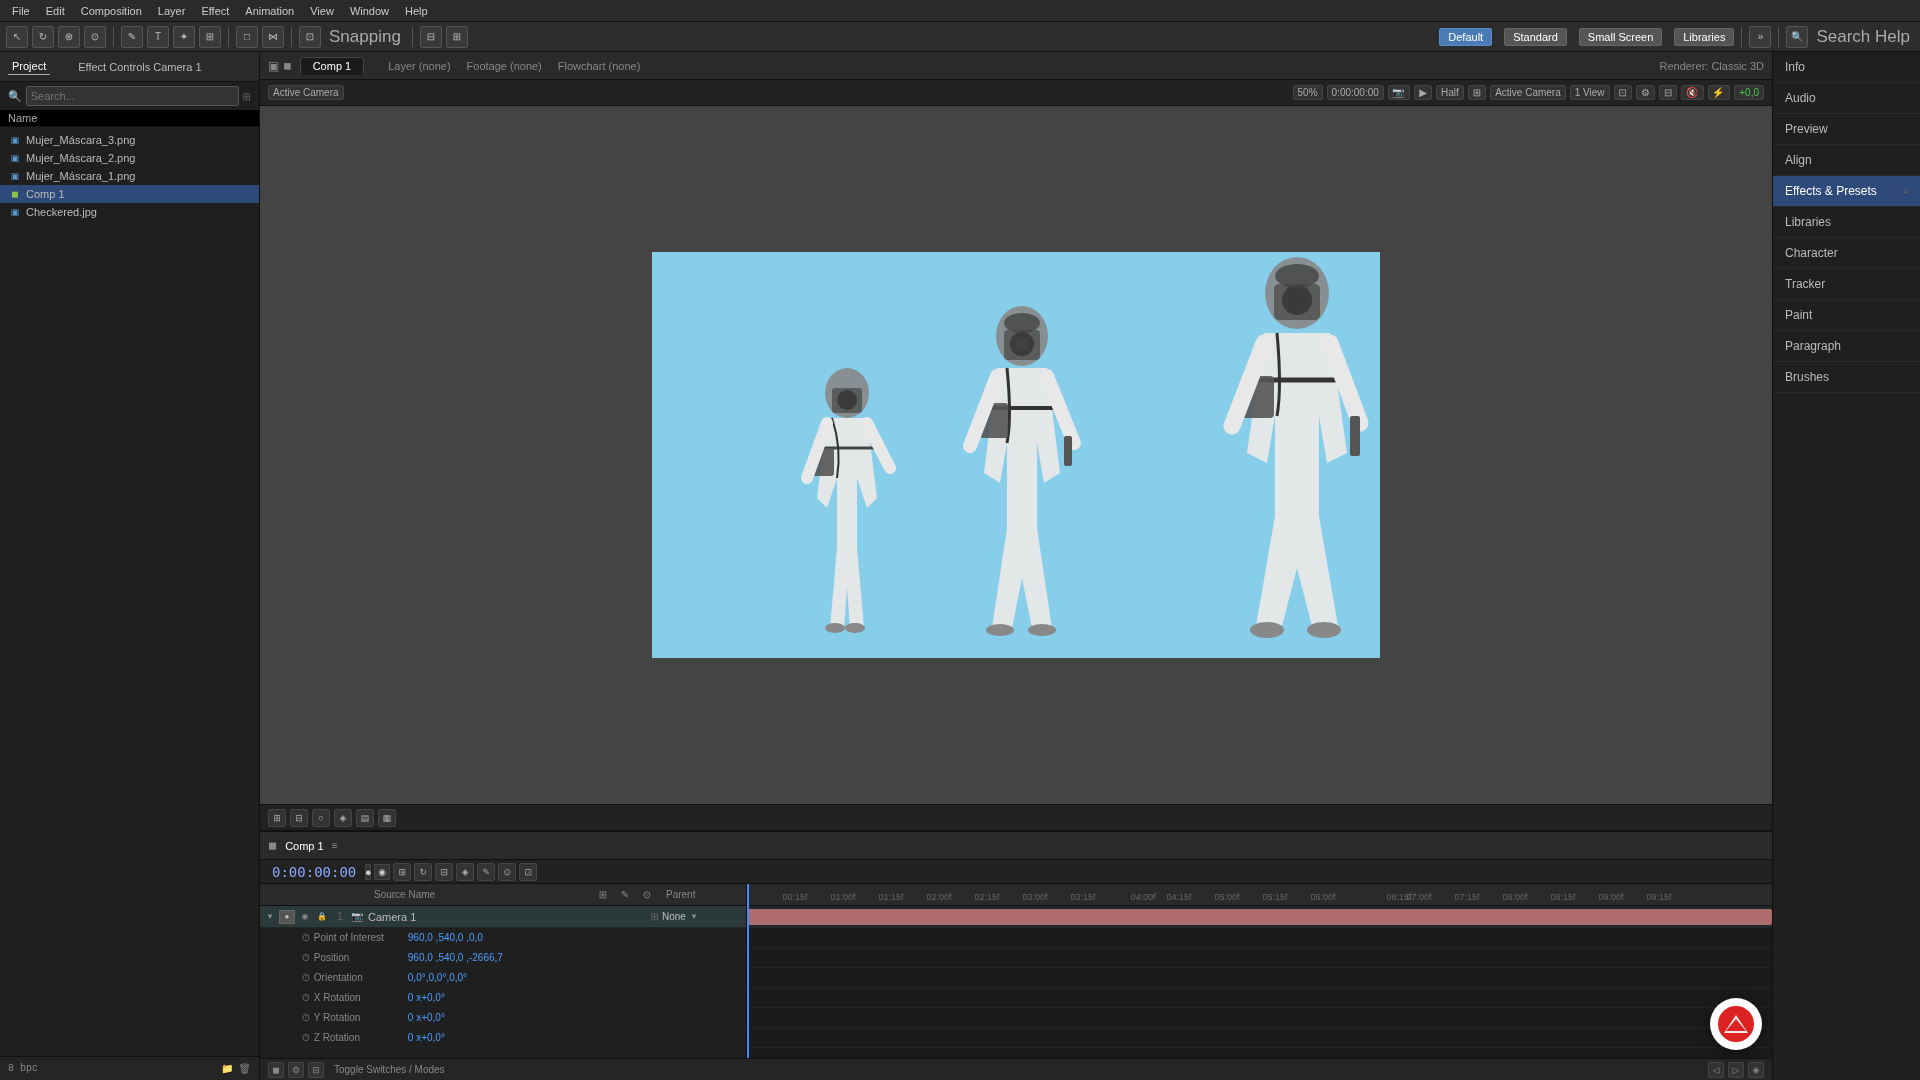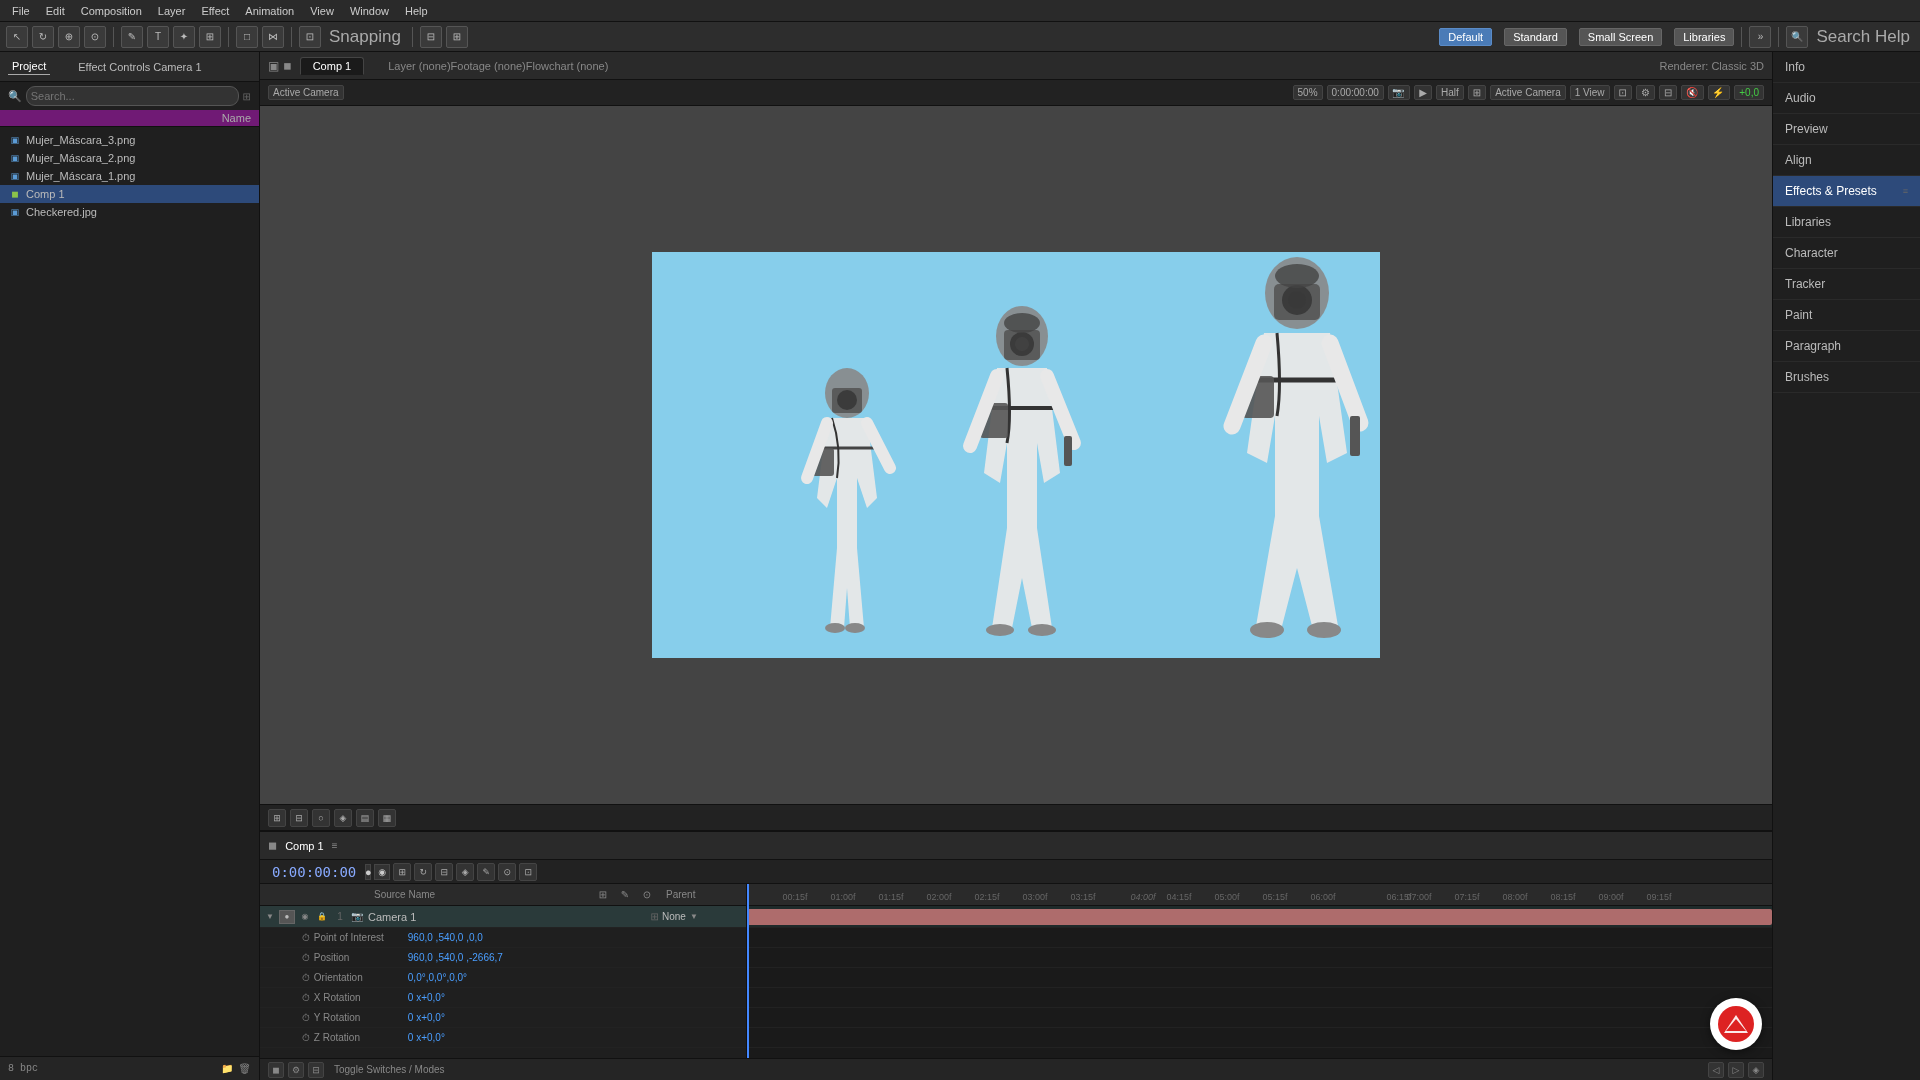--- a/index.html
+++ b/index.html
@@ -107,40 +107,39 @@
       padding: 4px 8px;
       display: flex;
       align-items: center;
       gap: 4px;
     }
     .search-box {
       flex: 1;
       height: 20px;
       background: #333;
       border: 1px solid #555;
-      border-radius: 9px;
+      border-radius: 2px;
       color: #ccc;
       font-size: 11px;
       padding: 0 4px;
     }
     #project-file-list {
       flex: 1;
       overflow-y: auto;
       padding: 4px 0;
     }
     .project-file-header {
       display: flex;
       align-items: center;
       padding: 2px 8px;
-      background: #701a75;
+      background: #000000;
       font-size: 11px;
       color: #aaa;
       border-bottom: 1px solid #111;
       gap: 4px;
-      justify-content: flex-end;
     }
     .project-file-item {
       display: flex;
       align-items: center;
       padding: 2px 8px;
       font-size: 11px;
       color: #bbb;
       cursor: pointer;
       gap: 4px;
     }
@@ -177,20 +176,21 @@
       font-size: 11px;
       color: #aaa;
       cursor: pointer;
       background: #333;
       border: 1px solid #444;
       border-radius: 3px 3px 0 0;
     }
     .viewer-tab.active { background: #1a1a1a; color: #fff; border-bottom: 1px solid #1a1a1a; }
     .viewer-nav-items {
       display: flex;
+      gap: 16px;
       margin-left: 20px;
     }
     .viewer-nav-item {
       font-size: 11px;
       color: #888;
       cursor: pointer;
     }
     .renderer-info {
       margin-left: auto;
       font-size: 11px;

